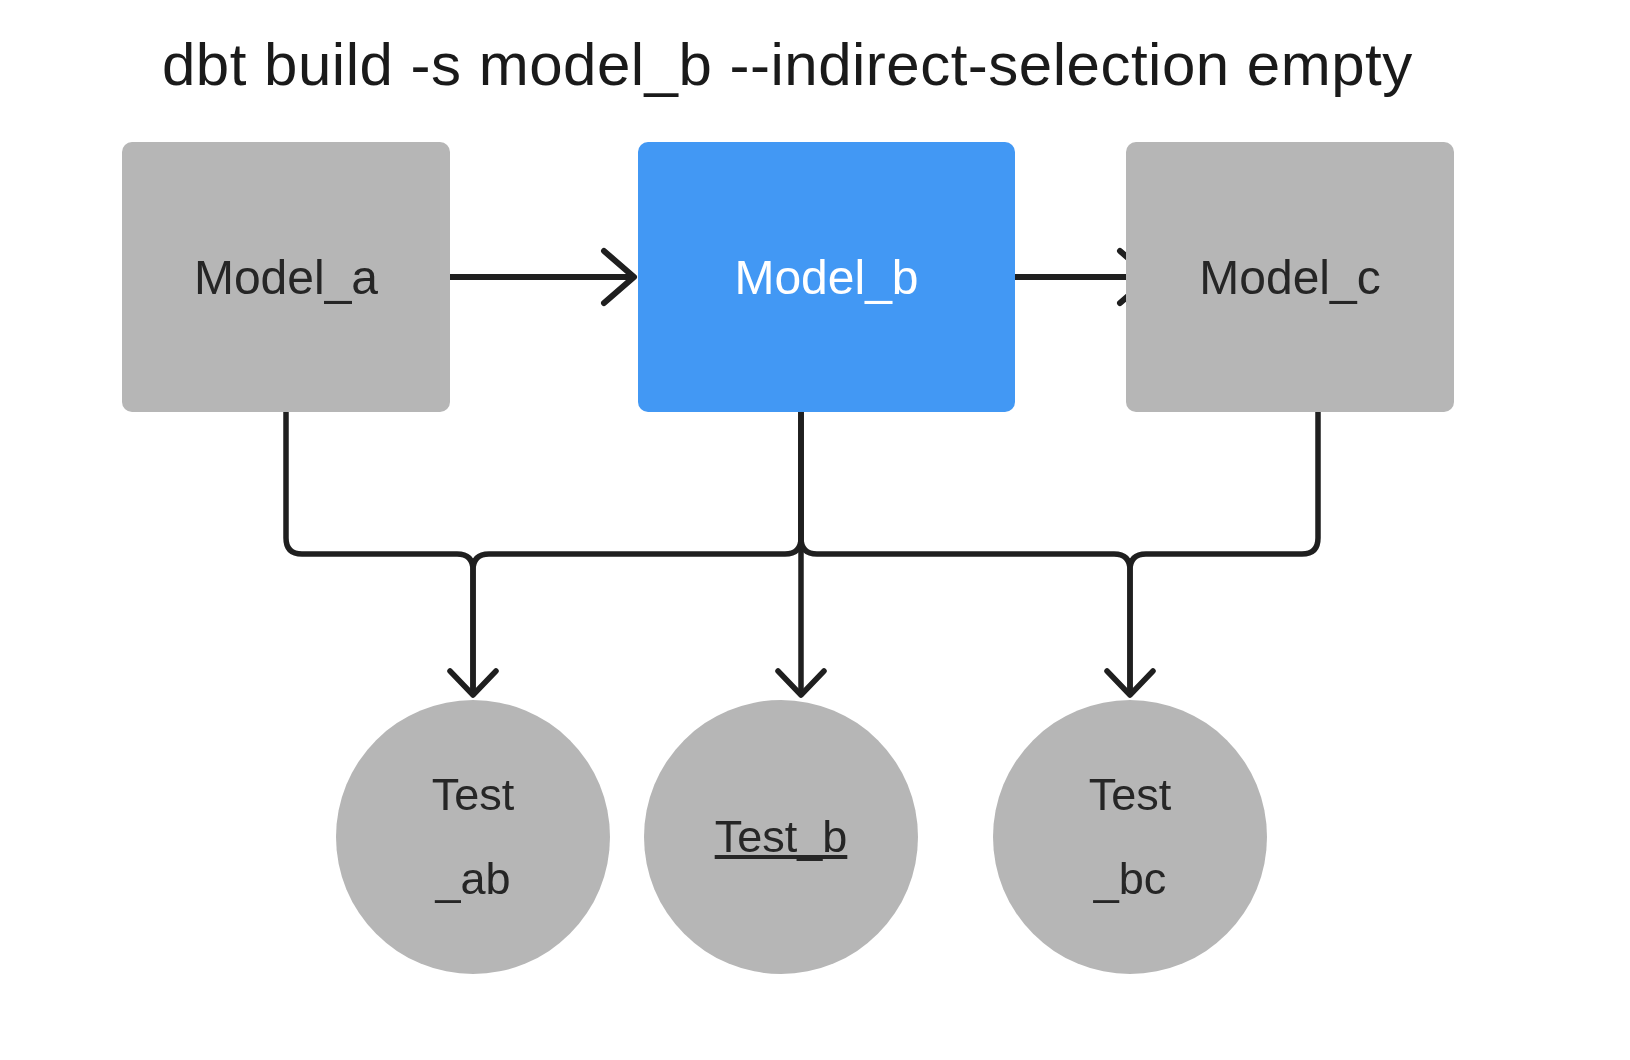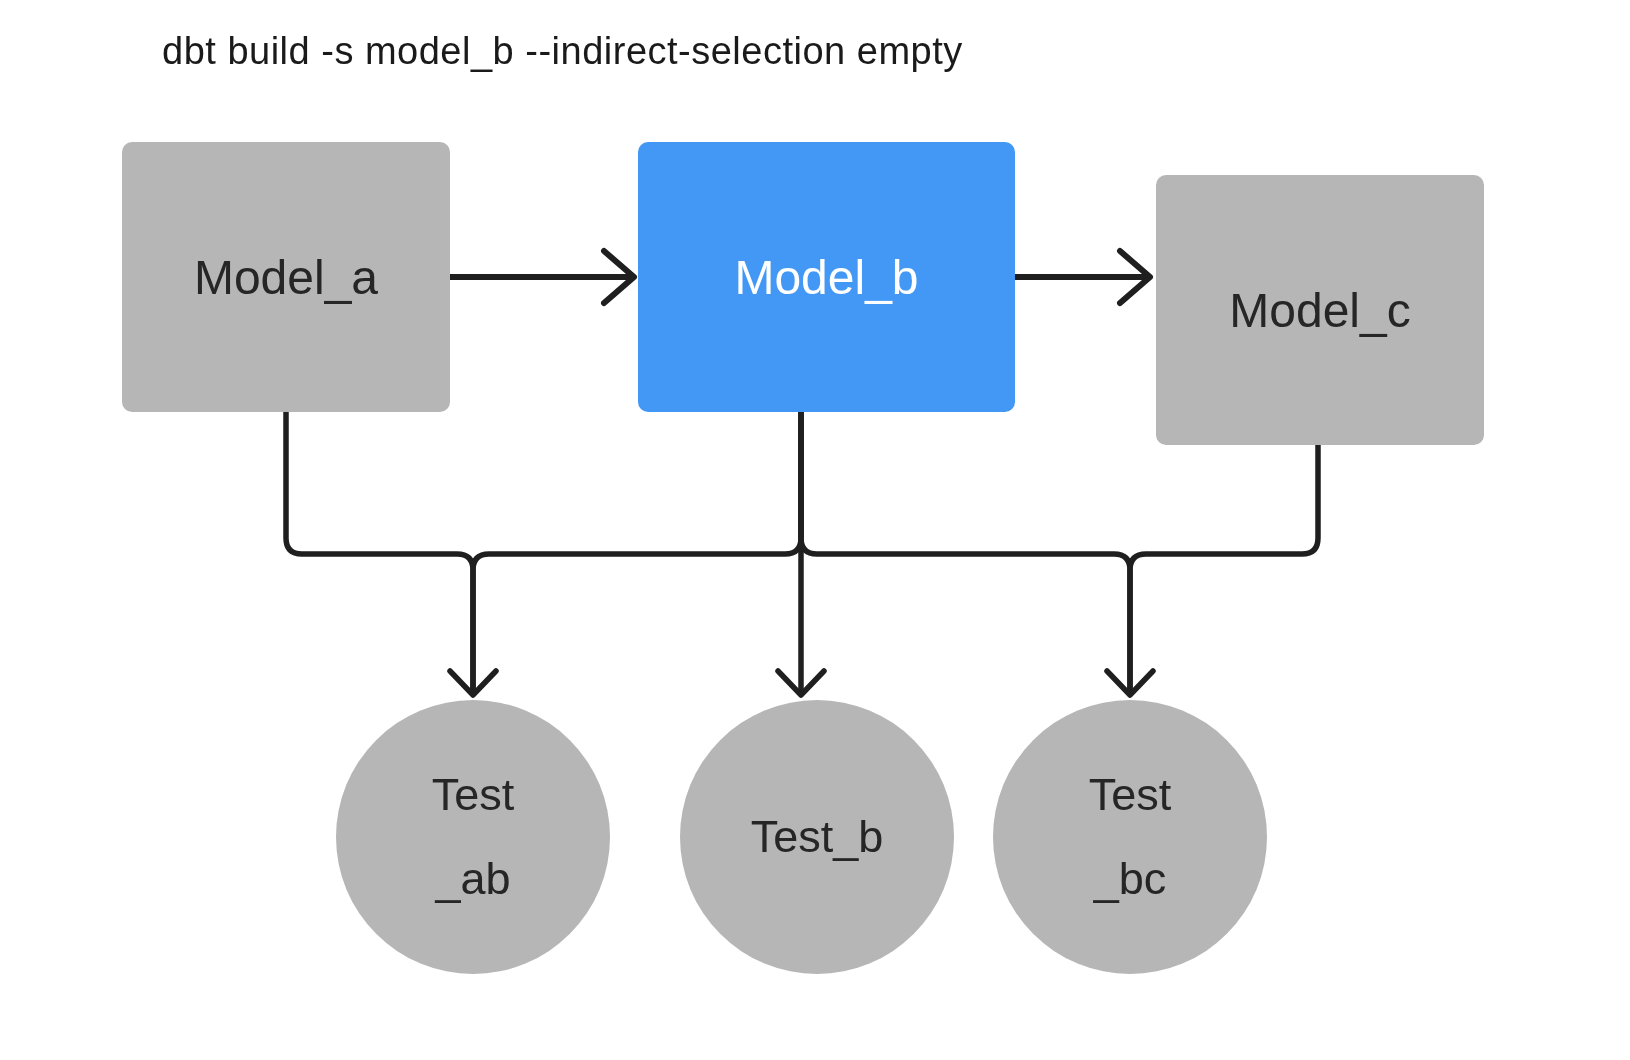--- a/index.html
+++ b/index.html
@@ -19,21 +19,21 @@
     overflow: hidden;
   }
   .canvas {
     position: relative;
     width: 1630px; height: 1060px;
     background: var(--bg);
   }
   .title {
     position: absolute;
     left: 162px; top: 30px;
-    font-size: 38px;
+    font-size: 60px;
     font-weight: 500;
     letter-spacing: 0.5px;
     color: var(--title-color);
     white-space: nowrap;
   }
   .edges-layer {
     position: absolute;
     left: 0; top: 0;
     width: 1630px; height: 1060px;
   }
@@ -70,23 +70,23 @@
     border-radius: 50%;
     background: var(--node-gray);
     flex-direction: column;
     font-size: 45px;
     line-height: 84px;
   }
   .node-label { white-space: nowrap; }
   .node-label:empty { display: none; }
   #model_a { left: 122px; }
   #model_b { left: 638px; width: 377px; }
-  #model_c { left: 1156px; margin-top: 33px; }
+  #model_c { left: 1126px; }
   #test_ab { left: 336px; }
-  #test_b  { left: 680px; }
+  #test_b  { left: 644px; text-decoration: underline; }
   #test_bc { left: 993px; }
 </style>
 </head>
 <body>
 
 <div class="canvas">
 
   <div class="title">dbt build -s model_b --indirect-selection empty</div>
 
   <svg class="edges-layer" viewBox="0 0 1630 1060" xmlns="http://www.w3.org/2000/svg" aria-hidden="true">

